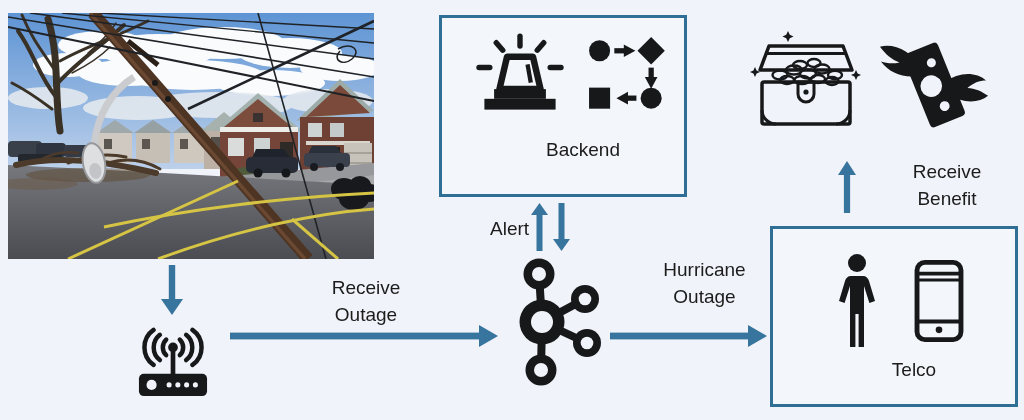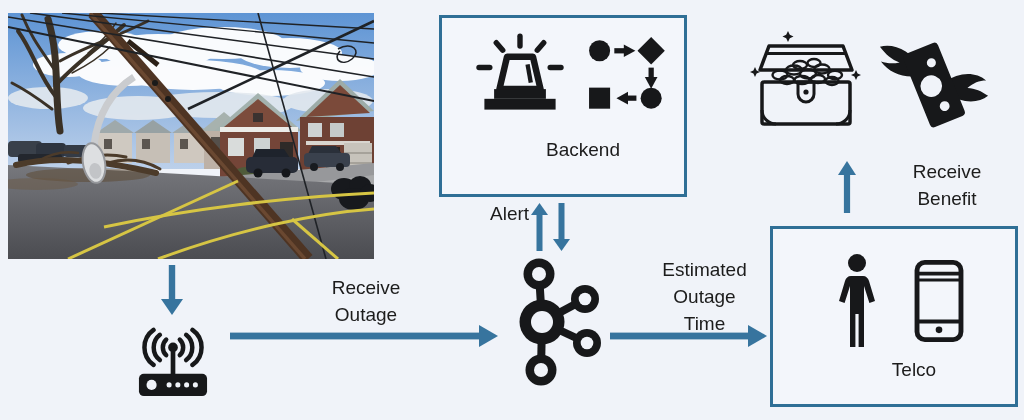--- a/index.html
+++ b/index.html
@@ -233,21 +233,21 @@
     <circle class="fill-ic" cx="73" cy="47" r="14"></circle>
     <circle class="fill-ic" cx="75" cy="91" r="14"></circle>
     <circle class="fill-ic" cx="30" cy="70" r="22.5"></circle>
     <circle class="hole" cx="27" cy="22" r="7"></circle>
     <circle class="hole" cx="29" cy="118" r="7"></circle>
     <circle class="hole" cx="73" cy="47" r="6.3"></circle>
     <circle class="hole" cx="75" cy="91" r="6.3"></circle>
     <circle class="hole" cx="30" cy="70" r="11"></circle>
   </svg>
 
-  <div class="label" style="left:450px;top:200px;width:68px;">Alert</div>
+  <div class="label" style="left:450px;top:215px;width:68px;">Alert</div>
 
   <svg class="arrow" style="left:531px;top:203px" width="17" height="48" viewBox="0 0 17 48">
     <polygon class="arrow-fill" points="0,12 8.5,0 17,12"></polygon>
     <rect class="arrow-fill" x="5.5" y="10" width="6" height="38"></rect>
   </svg>
   <svg class="arrow" style="left:553px;top:203px" width="17" height="48" viewBox="0 0 17 48">
     <rect class="arrow-fill" x="5.5" y="0" width="6" height="38"></rect>
     <polygon class="arrow-fill" points="0,36 17,36 8.5,48"></polygon>
   </svg>
 
@@ -276,23 +276,22 @@
       <line x1="46" y1="60" x2="37" y2="60" stroke="#17181A" stroke-width="5"></line>
       <polygon class="fill-ic" points="38,54 27,60 38,66"></polygon>
       <rect class="fill-ic" x="1" y="50" width="20" height="20"></rect>
     </svg>
     <div class="label" style="left:0;top:118px;width:242px">
       <span>Backend</span>
     </div>
   </div>
 
   <div class="label" style="left:622px;top:256px;width:125px">
-    <span>Estimated</span>
+    <span>Hurricane</span>
     <span>Outage</span>
-    <span>Time</span>
   </div>
 
   <svg class="arrow" style="left:610px;top:325px" width="157" height="22" viewBox="0 0 157 22">
     <rect class="arrow-fill" x="0" y="7.6" width="139" height="6.8"></rect>
     <polygon class="arrow-fill" points="138,0 157,11 138,22"></polygon>
   </svg>
 
   <div class="box" style="left:770px;top:226px;width:248px;height:181px">
     <svg class="abs" style="left:60px;top:24px" width="48" height="98" viewBox="0 0 48 98">
       <circle class="fill-ic" cx="24" cy="10" r="9"></circle>

